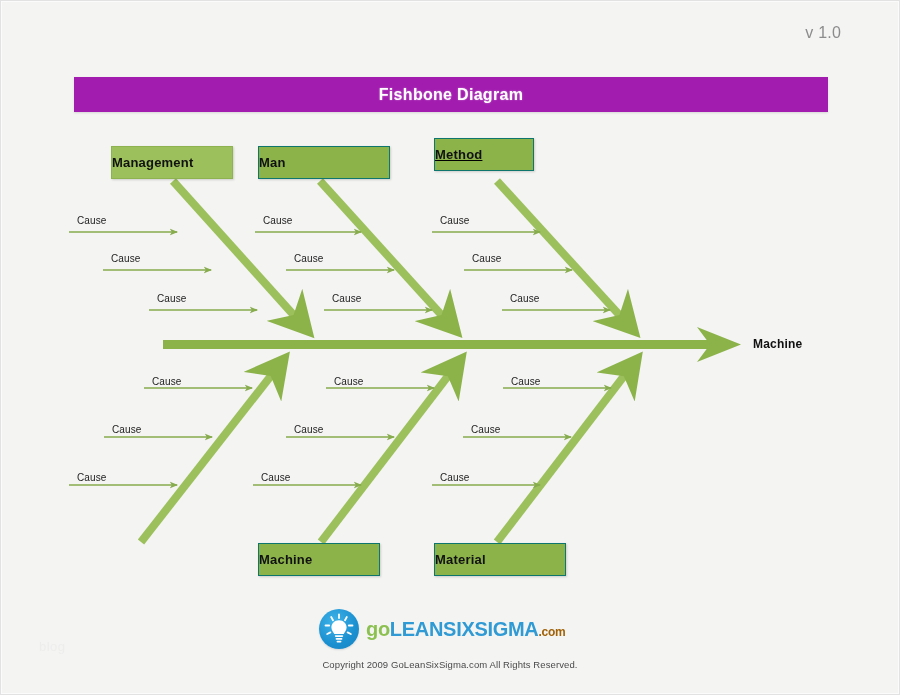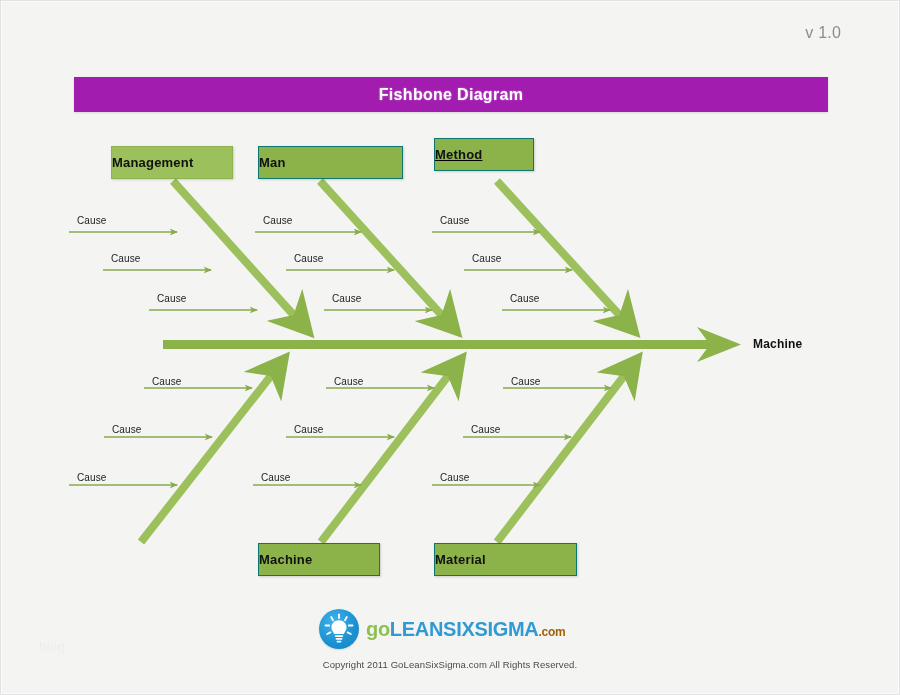--- a/index.html
+++ b/index.html
@@ -172,31 +172,31 @@
     <g stroke="#87ac4d" stroke-width="1.3" fill="none">
       <line x1="502" y1="387" x2="610" y2="387" marker-end="url(#smallHead)"></line>
       <line x1="462" y1="436" x2="570" y2="436" marker-end="url(#smallHead)"></line>
       <line x1="431" y1="484" x2="539" y2="484" marker-end="url(#smallHead)"></line>
     </g>
   </svg>
 
   <div class="cat-box light" style="left:110px;top:145px;width:122px;">
     <span class="cat-label">Management</span>
   </div>
-  <div class="cat-box" style="left:257px;top:145px;width:145px;">
+  <div class="cat-box" style="left:257px;top:145px;width:132px;">
     <span class="cat-label">Man</span>
   </div>
   <div class="cat-box" style="left:433px;top:137px;width:100px;text-decoration:underline;">
     <span class="cat-label">Method</span>
   </div>
 
   <div class="cat-box" style="left:257px;top:542px;width:122px;">
     <span class="cat-label">Machine</span>
   </div>
-  <div class="cat-box" style="left:433px;top:542px;width:143px;">
+  <div class="cat-box" style="left:433px;top:542px;width:132px;">
     <span class="cat-label">Material</span>
   </div>
 
   <div class="cause-label" style="left:76px;top:214px;">Cause</div>
   <div class="cause-label" style="left:110px;top:252px;">Cause</div>
   <div class="cause-label" style="left:156px;top:292px;">Cause</div>
 
   <div class="cause-label" style="left:262px;top:214px;">Cause</div>
   <div class="cause-label" style="left:293px;top:252px;">Cause</div>
   <div class="cause-label" style="left:331px;top:292px;">Cause</div>
@@ -235,15 +235,15 @@
         <rect x="15.8" y="26.2" width="8.4" height="1.7" rx="0.8" fill="#ffffff"></rect>
         <rect x="16.6" y="29" width="6.8" height="1.7" rx="0.8" fill="#ffffff"></rect>
         <rect x="17.6" y="31.8" width="4.8" height="1.7" rx="0.8" fill="#ffffff"></rect>
       </svg>
     </div>
     <div class="logo-word">
       <span class="lw-go">go</span><span class="lw-lean">LEANSIXSIGMA</span><span class="lw-com">.com</span>
     </div>
   </div>
 
-  <div class="copyright">Copyright 2011 GoLeanSixSigma.com  All Rights Reserved.</div>
+  <div class="copyright">Copyright 2009 GoLeanSixSigma.com  All Rights Reserved.</div>
 
 </div>
 
 </body></html>

